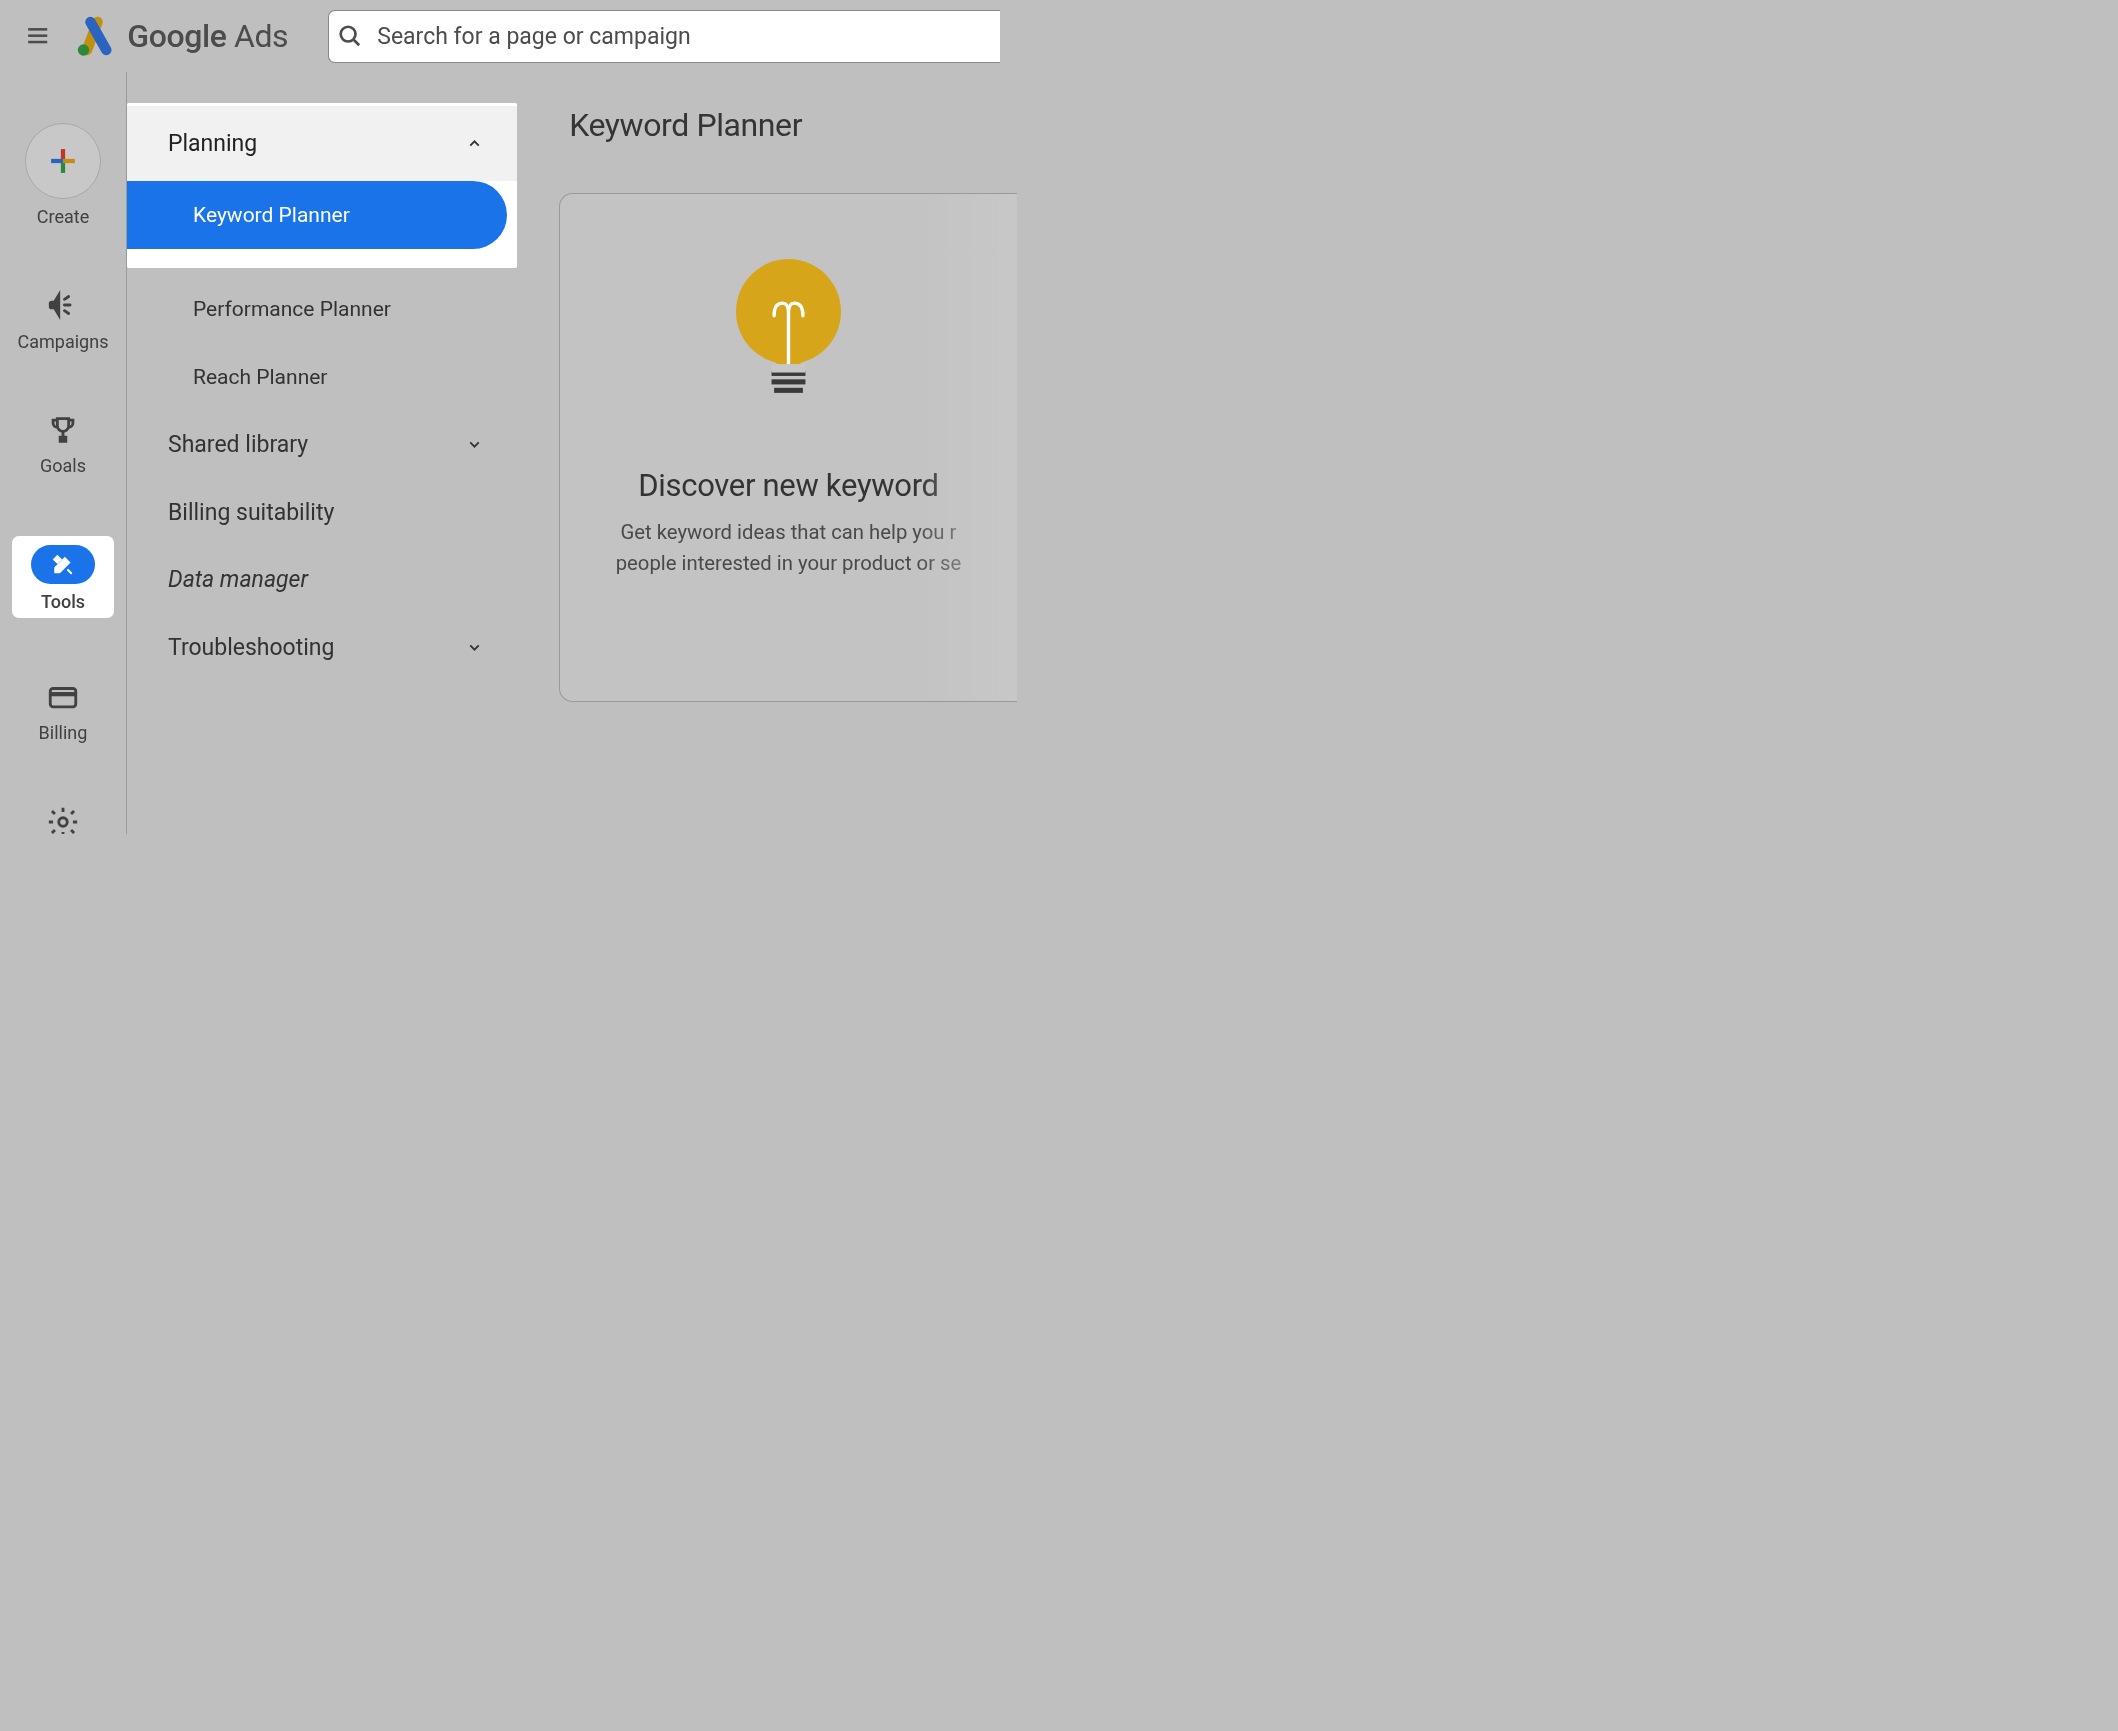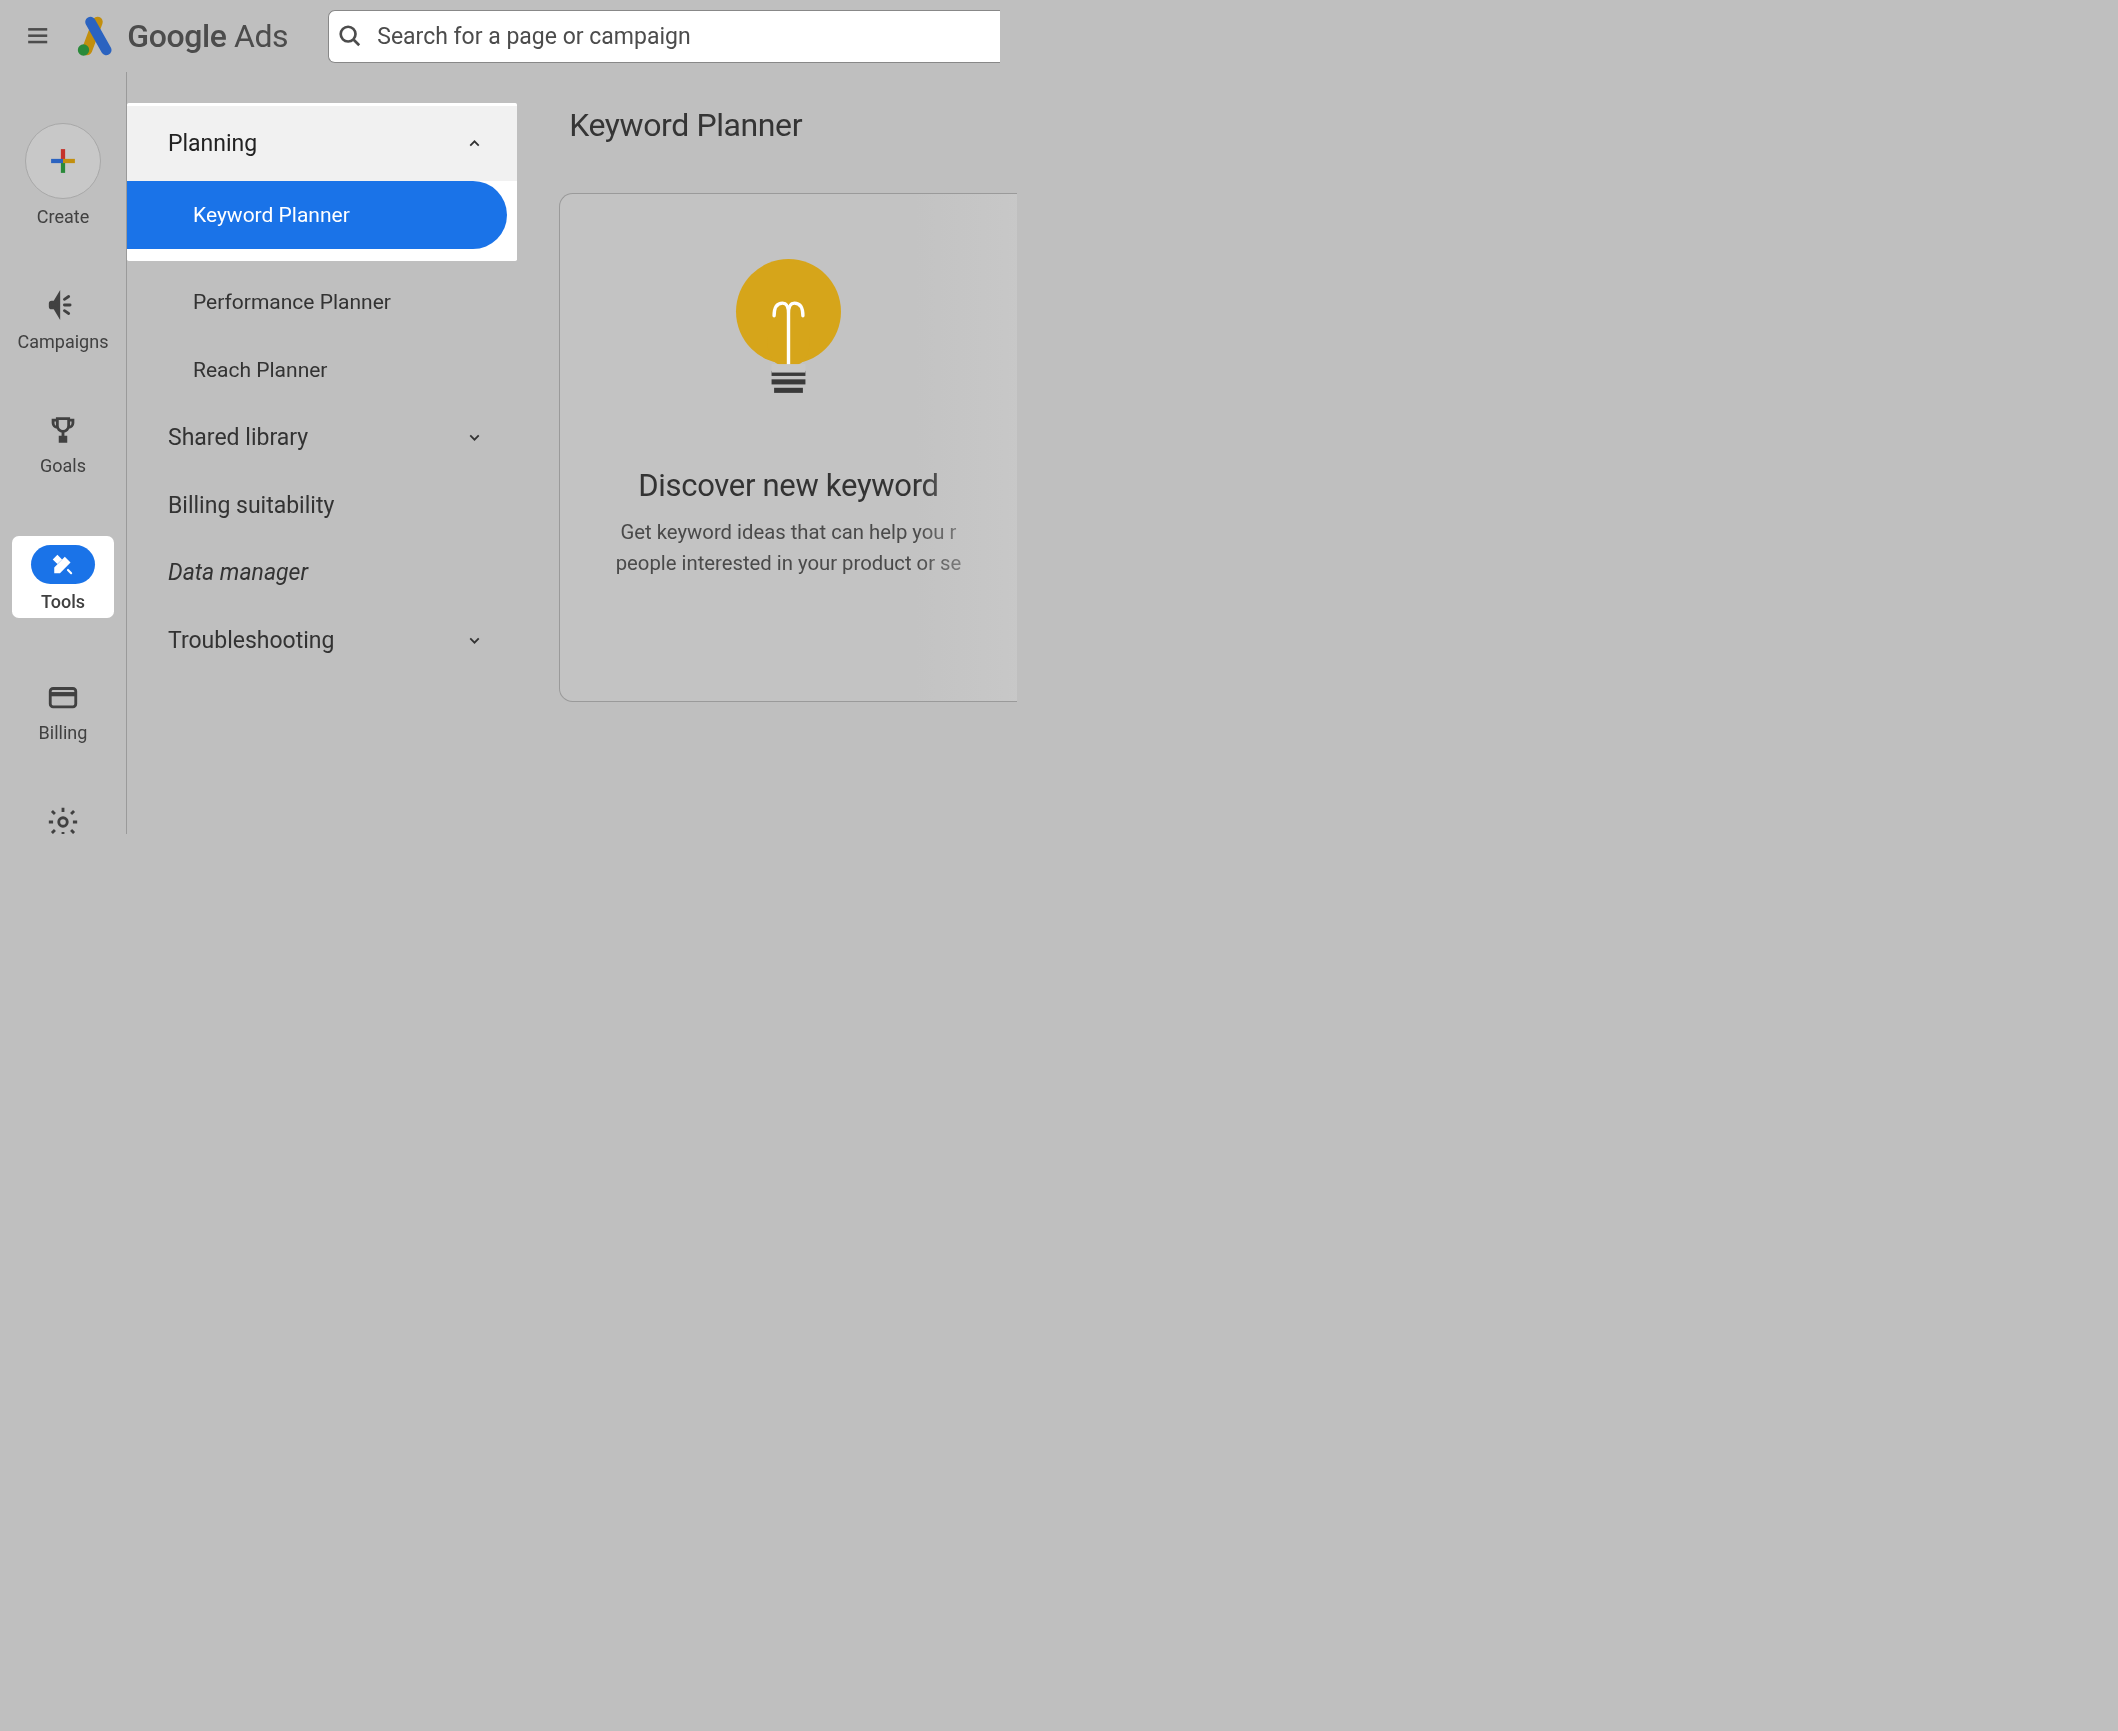--- a/index.html
+++ b/index.html
@@ -151,21 +151,21 @@
     .nav-subitem {
       padding: 22px 34px 22px 66px;
       font-size: 21px;
       color: #333;
       cursor: pointer;
     }
     .highlight-card {
       background: #fff;
       border-radius: 1.7px;
       padding-top: 3.4px;
-      padding-bottom: 12px;
+      padding-bottom: 19px;
       margin-bottom: 6.8px;
     }
     .highlight-card .nav-section-header {
       background: #f1f1f1;
       color: #222;
       padding: 24px 34px 24px 41px;
     }
     .nav-subitem.active {
       background: #1a73e8;
       color: #fff;

